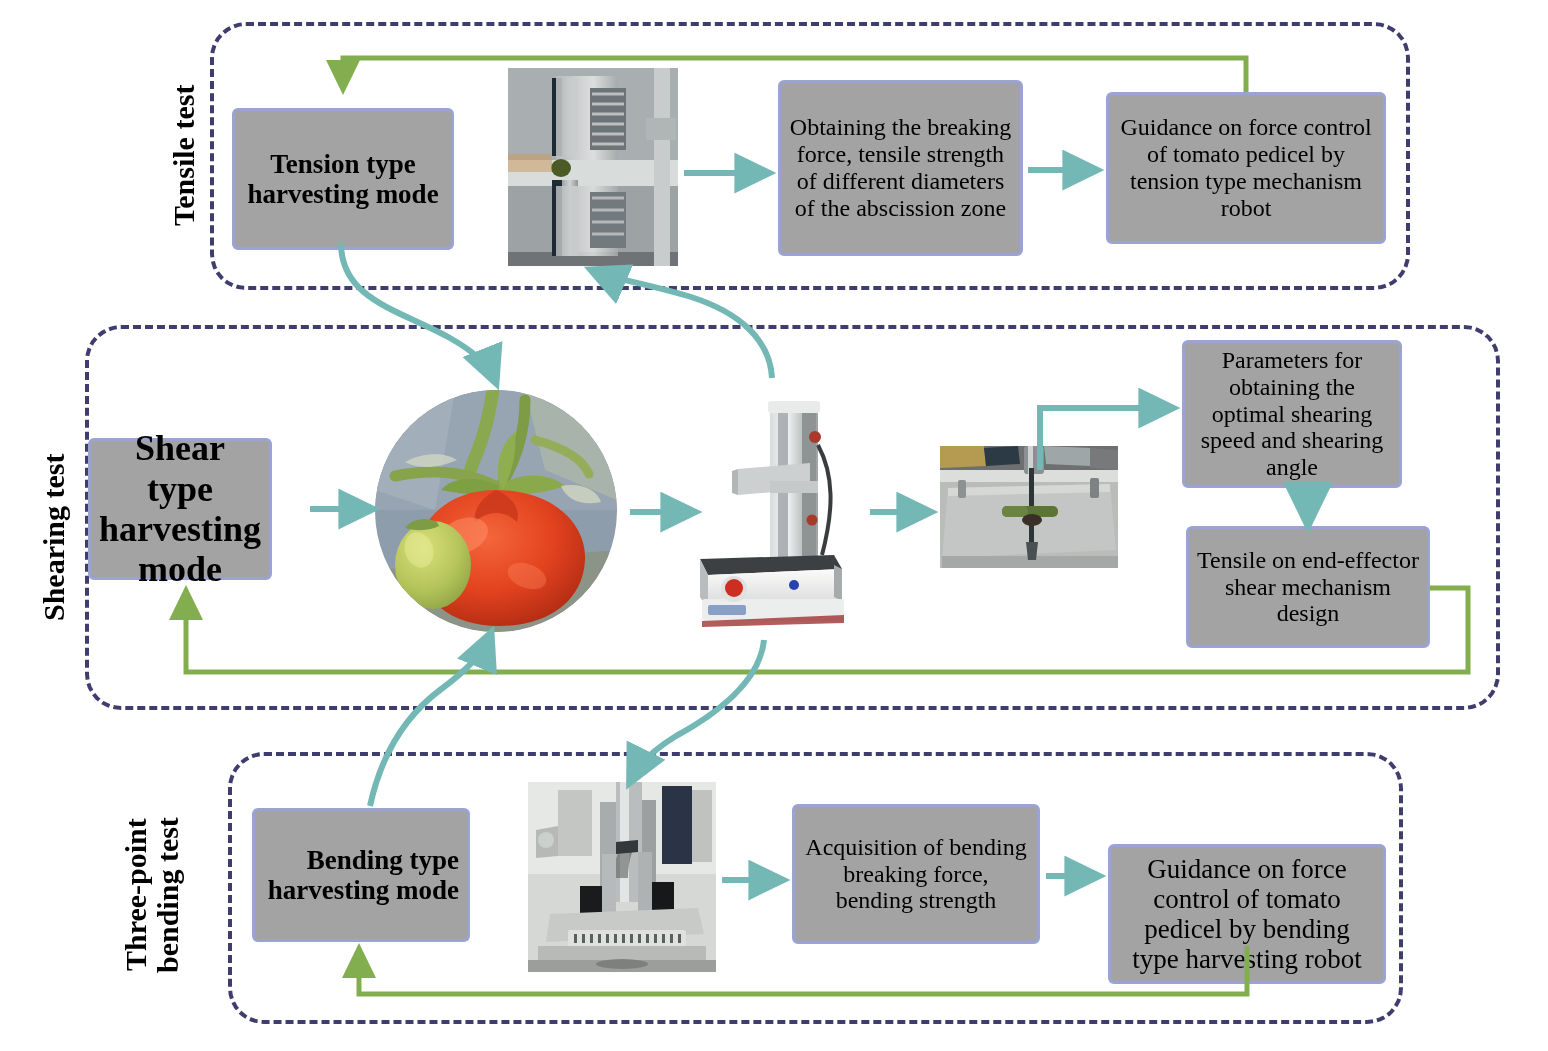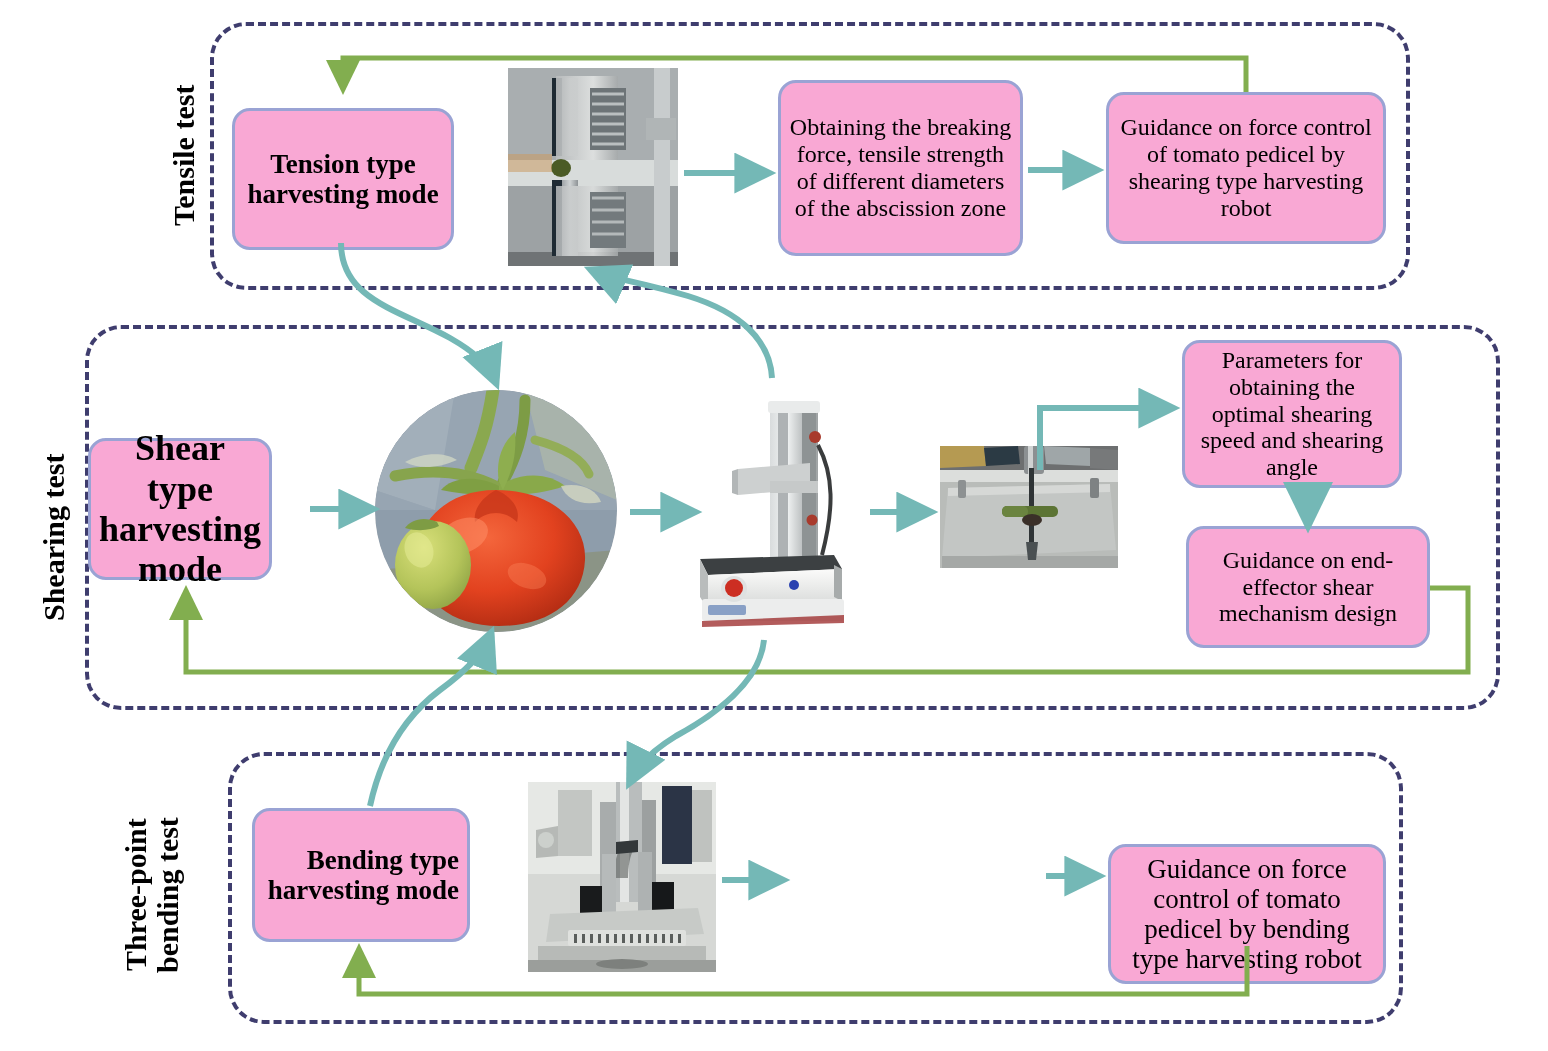--- a/index.html
+++ b/index.html
@@ -7,21 +7,21 @@
   #stage{position:relative;width:1548px;height:1051px;background:#fff;overflow:hidden;}
 
   
   .section{position:absolute;border:4px dashed #3f3d6e;border-radius:36px;box-sizing:border-box;}
 
   
   .side-label{position:absolute;font-weight:bold;color:#000;white-space:nowrap;
      writing-mode:vertical-rl;transform:rotate(180deg);text-align:center;line-height:1.05;}
 
   
-  .node{position:absolute;border:3px solid #9aa3d4;border-radius:18px;background:#f9a8d4;
+  .node{position:absolute;border:3px solid #9aa3d4;border-radius:6px;background:#a3a3a3;
         box-sizing:border-box;display:flex;align-items:center;justify-content:center;
         text-align:center;color:#000;line-height:1.12;padding:20px 8px;}
   .node.bold{font-weight:bold;}
 
   
   .photo{position:absolute;overflow:hidden;background:#cfcfcf;}
   .photo.circle{border-radius:50%;}
 
   svg.overlay{position:absolute;left:0;top:0;width:1548px;height:1051px;pointer-events:none;}
 </style>
@@ -91,21 +91,21 @@
       <ellipse cx="53" cy="100" rx="10" ry="9" fill="#4b5b25"></ellipse>
 
       <rect x="146" y="0" width="16" height="198" fill="#c8cccd"></rect>
       <rect x="138" y="50" width="30" height="22" fill="#b0b5b6"></rect>
       <rect x="0" y="86" width="44" height="18" fill="#cb9b63" opacity="0.55"></rect>
     </svg>
   </div>
 
   <div class="node" style="left:778px;top:80px;width:245px;height:176px;font-size:24px;">Obtaining the breaking force, tensile strength of different diameters of the abscission zone</div>
 
-  <div class="node" style="left:1106px;top:92px;width:280px;height:152px;font-size:24px;">Guidance on force control of tomato pedicel by shearing type harvesting robot</div>
+  <div class="node" style="left:1106px;top:92px;width:280px;height:152px;font-size:24px;">Guidance on force control of tomato pedicel by tension type mechanism robot</div>
 
   <div class="node bold" style="left:88px;top:438px;width:184px;height:142px;font-size:36px;">Shear type harvesting mode</div>
 
   <div class="photo circle" style="left:375px;top:390px;width:242px;height:242px;">
     <svg viewBox="0 0 242 242" width="242" height="242">
       <defs>
         <radialGradient id="tomGrad" cx="0.42" cy="0.35" r="0.72">
           <stop offset="0" stop-color="#f4663c"></stop>
           <stop offset="0.55" stop-color="#e2421f"></stop>
           <stop offset="1" stop-color="#ae2a12"></stop>
@@ -224,21 +224,21 @@
       <path d="M86 96 L98 96 L96 114 L88 114 Z" fill="#4a5052"></path>
 
       <rect x="62" y="60" width="56" height="11" rx="5" fill="#5c7434"></rect>
       <rect x="62" y="60" width="26" height="11" rx="5" fill="#6b8440"></rect>
       <ellipse cx="92" cy="74" rx="10" ry="6" fill="#3a2f28"></ellipse>
     </svg>
   </div>
 
   <div class="node" style="left:1182px;top:340px;width:220px;height:148px;font-size:24px;">Parameters for obtaining the optimal shearing speed and shearing angle</div>
 
-  <div class="node" style="left:1186px;top:526px;width:244px;height:122px;font-size:24px;">Guidance on end-effector shear mechanism design</div>
+  <div class="node" style="left:1186px;top:526px;width:244px;height:122px;font-size:24px;">Tensile on end-effector shear mechanism design</div>
 
   <div class="node bold" style="left:252px;top:808px;width:218px;height:134px;font-size:27px;text-align:right;">Bending type harvesting mode</div>
 
   <div class="photo" style="left:528px;top:782px;width:188px;height:190px;">
     <svg viewBox="0 0 188 190" width="188" height="190" preserveAspectRatio="none">
       <rect x="0" y="0" width="188" height="190" fill="#d6d8d5"></rect>
       <rect x="0" y="0" width="188" height="92" fill="#e6e8e5"></rect>
 
       <rect x="30" y="8" width="34" height="66" fill="#c3c6c3"></rect>
       <rect x="134" y="4" width="30" height="78" fill="#2b3446"></rect>
@@ -277,20 +277,21 @@
           <rect x="134" y="152" width="3" height="9"></rect>
         <rect x="142" y="152" width="3" height="9"></rect>
           <rect x="150" y="152" width="3" height="9"></rect>
       </g>
       <rect x="10" y="164" width="168" height="14" fill="#b7bab7"></rect>
       <rect x="0" y="178" width="188" height="12" fill="#9b9e9b"></rect>
       <ellipse cx="94" cy="182" rx="26" ry="5" fill="#7d807d"></ellipse>
     </svg>
   </div>
 
+  <div class="node" style="left:792px;top:804px;width:248px;height:140px;font-size:24px;">Acquisition of bending breaking force, bending strength</div>
 
   <div class="node" style="left:1108px;top:844px;width:278px;height:140px;font-size:27px;">Guidance on force control of tomato pedicel by bending type harvesting robot</div>
 
   <svg class="overlay">
     <defs>
       <marker id="tealArrow" markerWidth="9" markerHeight="9" refX="5.6" refY="3.4" orient="auto">
         <path d="M0,0 L7,3.4 L0,6.8 Z" fill="#74b8b6"></path>
       </marker>
       <marker id="tealArrowBig" markerWidth="10" markerHeight="10" refX="5.2" refY="3.6" orient="auto">
         <path d="M0,0 L7.4,3.6 L0,7.2 Z" fill="#74b8b6"></path>

